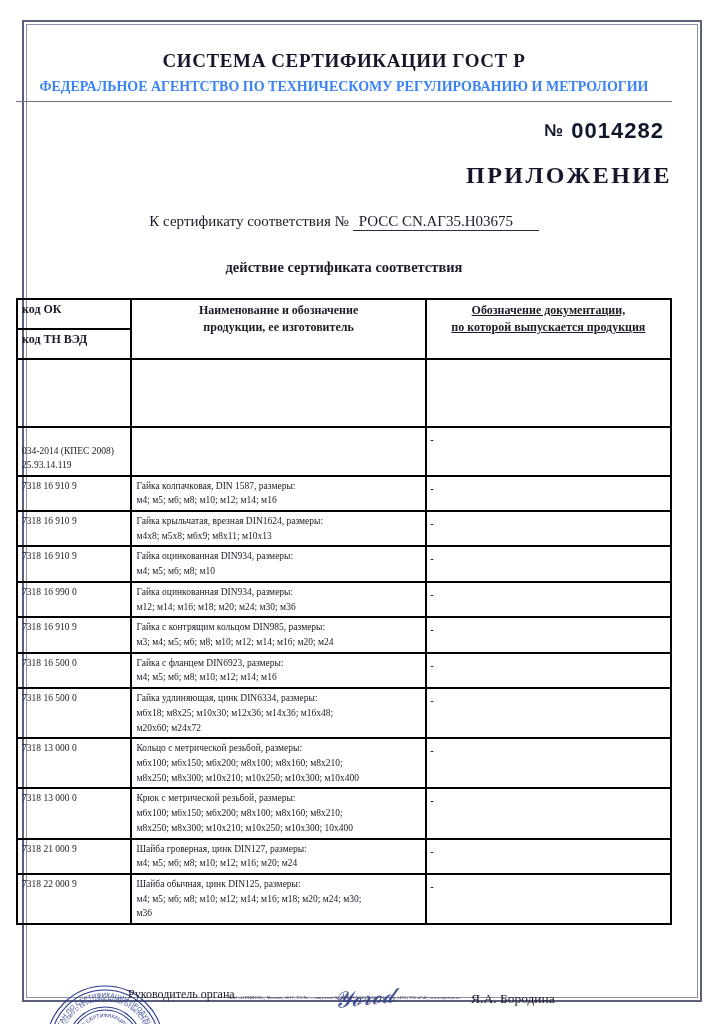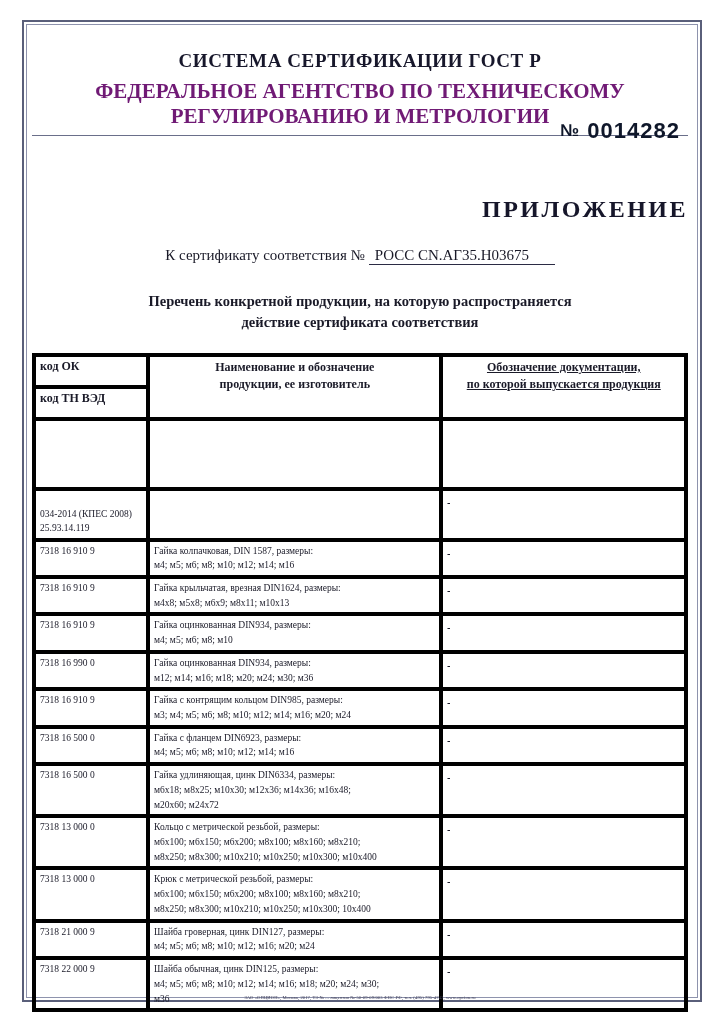--- a/index.html
+++ b/index.html
@@ -22,39 +22,39 @@
     left: 22px; top: 20px; right: 22px; bottom: 22px;
     border: 2px solid #5a5f7a;
   }
   .frame-inner {
     position: absolute;
     left: 26px; top: 24px; right: 26px; bottom: 26px;
     border: 1px solid #8e93ad;
   }
   .content {
     position: absolute;
-    left: 32px; top: 32px;
+    left: 16px; top: 32px;
     width: 656px;
     height: 960px;
   }
   
   .hdr1 {
     text-align: center;
     font-size: 19px;
     font-weight: bold;
     letter-spacing: 0.6px;
     margin-top: 18px;
     color: #17172b;
   }
   .hdr2 {
     text-align: center;
-    font-size: 21px;
+    font-size: 14px;
     font-weight: bold;
     margin-top: 7px;
-    color: #701a75;
+    color: #3b82f6;
   }
   .hdr-rule {
     margin-top: 6px;
     border-bottom: 1.5px solid #6a6f8a;
   }
   .blanknum {
     position: absolute;
     right: 8px;
     top: 86px;
     font-family: "Liberation Sans", sans-serif;
@@ -101,21 +101,21 @@
     line-height: 1.45;
   }
   
   table.maintbl {
     width: 100%;
     border-collapse: collapse;
     margin-top: 20px;
     font-size: 10px;
   }
   table.maintbl td, table.maintbl th {
-    border: 4px solid #000000;
+    border: 2px solid #000000;
     vertical-align: top;
     padding: 2px 4px;
   }
   .th-ok, .th-tnved {
     font-weight: bold;
     font-size: 12px;
     padding-left: 8px;
     padding-top: 6px;
     padding-bottom: 6px;
     height: 24px;
@@ -213,21 +213,20 @@
 
     <div class="title">ПРИЛОЖЕНИЕ</div>
 
     <div class="certline">
       <span class="lbl">К сертификату соответствия</span>
       <span class="nsym">№</span>
       <span class="num">РОСС CN.АГ35.Н03675</span>
     </div>
 
     <div class="subtitle">
-      <div>Перечень конкретной продукции,  на которую распространяется</div>
       <div>действие сертификата соответствия</div>
     </div>
 
     <table class="maintbl">
       <tbody id="tbl-body">
       <tr>
             <td class="col1 th-ok">код ОК</td>
             <td class="col2 th-mid" rowspan="2">Наименование и обозначение<br>продукции, ее изготовитель</td>
             <td class="col3 th-doc" rowspan="2">Обозначение документации,<br>по которой выпускается продукция</td>
           </tr>

